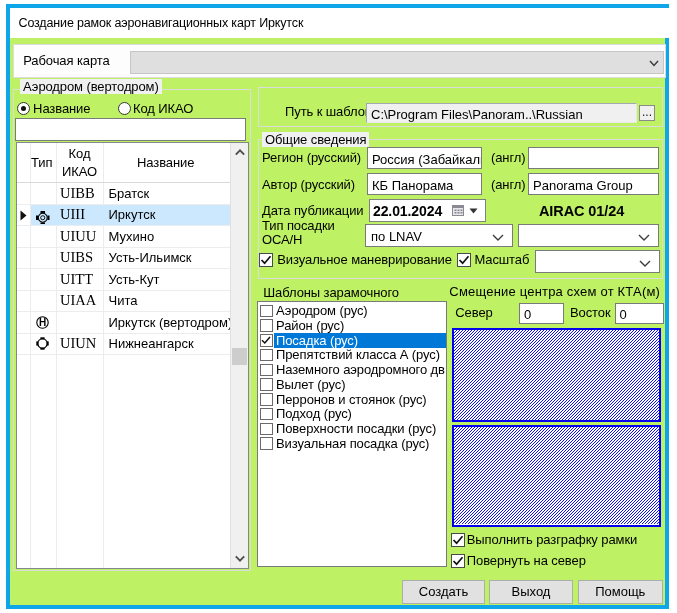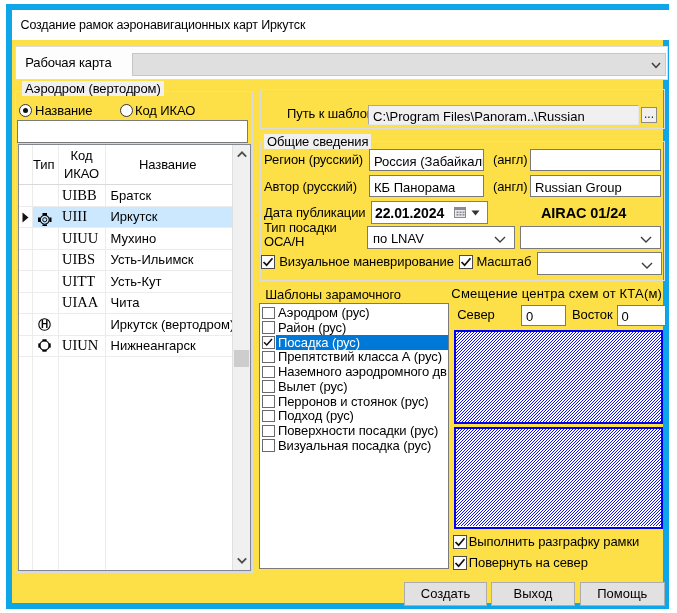--- a/index.html
+++ b/index.html
@@ -1,20 +1,20 @@
 <!DOCTYPE html>
 <html><head>
 <meta charset="utf-8">
 <style>
 * { margin:0; padding:0; box-sizing:border-box; }
 html,body { width:677px; height:613px; background:#ffffff; font-family:"Liberation Sans", sans-serif; }
 #page { position:relative; width:677px; height:613px; overflow:hidden; background:#fff; }
 .abs { position:absolute; }
 .lbl { position:absolute; font-size:13px; letter-spacing:-0.1px; color:#000; white-space:nowrap; }
-.win { position:absolute; left:6px; top:4px; width:663px; height:605px; background:#fde047; border:6px solid #0ea5e9; }
+.win { position:absolute; left:6px; top:4px; width:663px; height:605px; background:#bef264; border:4px solid #0ea5e9; }
 .titlebar { position:absolute; left:0; top:0; width:660px; height:30px; background:#ffffff; }
 .title { position:absolute; left:8.5px; top:8px; font-size:12.5px; letter-spacing:-0.15px; color:#000; white-space:nowrap; }
 .groupbox { position:absolute; border:1px solid #dcdcdc; }
 .glabel { position:absolute; font-size:13px; letter-spacing:-0.1px; background:#f0f0f0; padding:0 3px; white-space:nowrap; }
 .input { position:absolute; background:#fff; border:1px solid #7a7a7a; font-size:13px; white-space:nowrap; overflow:hidden; }
 .chev { position:absolute; }
 .btn { position:absolute; height:24px; background:#e1e1e1; border:1px solid #adadad; font-size:13px; text-align:center; line-height:21px; color:#000; }
 .cb { position:absolute; width:14px; height:14px; background:#fff; border:1px solid #4a4a4a; }
 .cb svg { position:absolute; left:0px; top:1px; }
 .rowtxt { position:absolute; font-size:13px; white-space:nowrap; }
@@ -142,21 +142,21 @@
       </div>
   <div class="lbl" style="left:481px; top:142.3px;">(англ)</div>
   <div class="input" style="left:518px; top:139px; width:131px; height:22px;"></div>
 
   <div class="lbl" style="left:252px; top:168.8px;">Автор (русский)</div>
   <div class="input" style="left:357px; top:165px; width:115px; height:22px;">
         <div style="padding:3.5px 0 0 4px;">КБ Панорама</div>
       </div>
   <div class="lbl" style="left:481px; top:168.8px;">(англ)</div>
   <div class="input" style="left:518px; top:165px; width:131px; height:22px;">
-        <div style="padding:3.5px 0 0 4px;">Russian Group</div>
+        <div style="padding:3.5px 0 0 4px;">Panorama Group</div>
       </div>
 
   <div class="lbl" style="left:252px; top:195.3px;">Дата публикации</div>
   <div class="input" style="left:359px; top:191px; width:117px; height:23px; border-color:#808080;">
     <div style="padding:3px 0 0 3px; font-weight:bold; font-size:14px; letter-spacing:-0.1px;">22.01.2024</div>
     <svg class="abs" style="left:82px; top:4px;" width="13" height="13" viewBox="0 0 13 13">
           <rect x="0.5" y="1.5" width="11" height="10" fill="#e8e8ec" stroke="#8a8a92" stroke-width="1"></rect>
           <rect x="0.5" y="1.5" width="11" height="2.5" fill="#8a8a92"></rect>
           <g fill="#8a8a92">
             <rect x="2.5" y="5.5" width="2" height="1.6"></rect>

